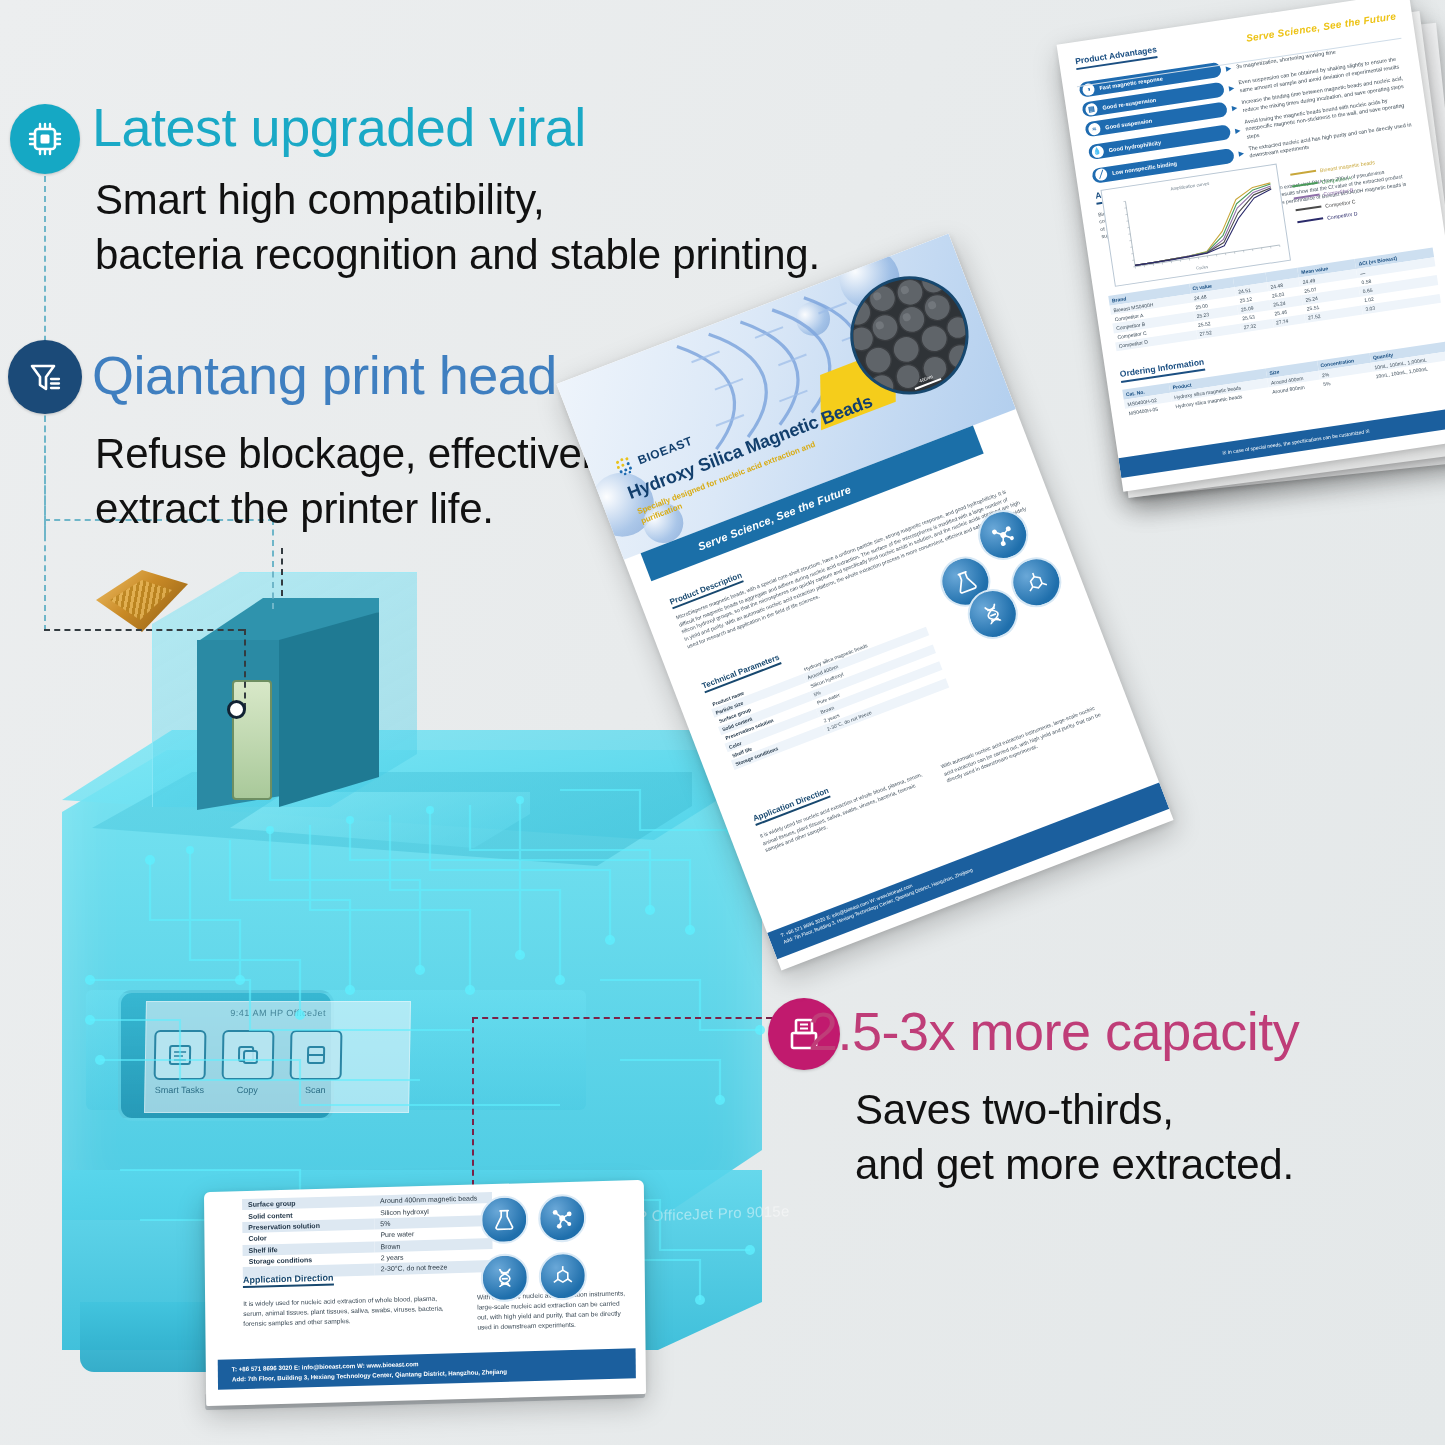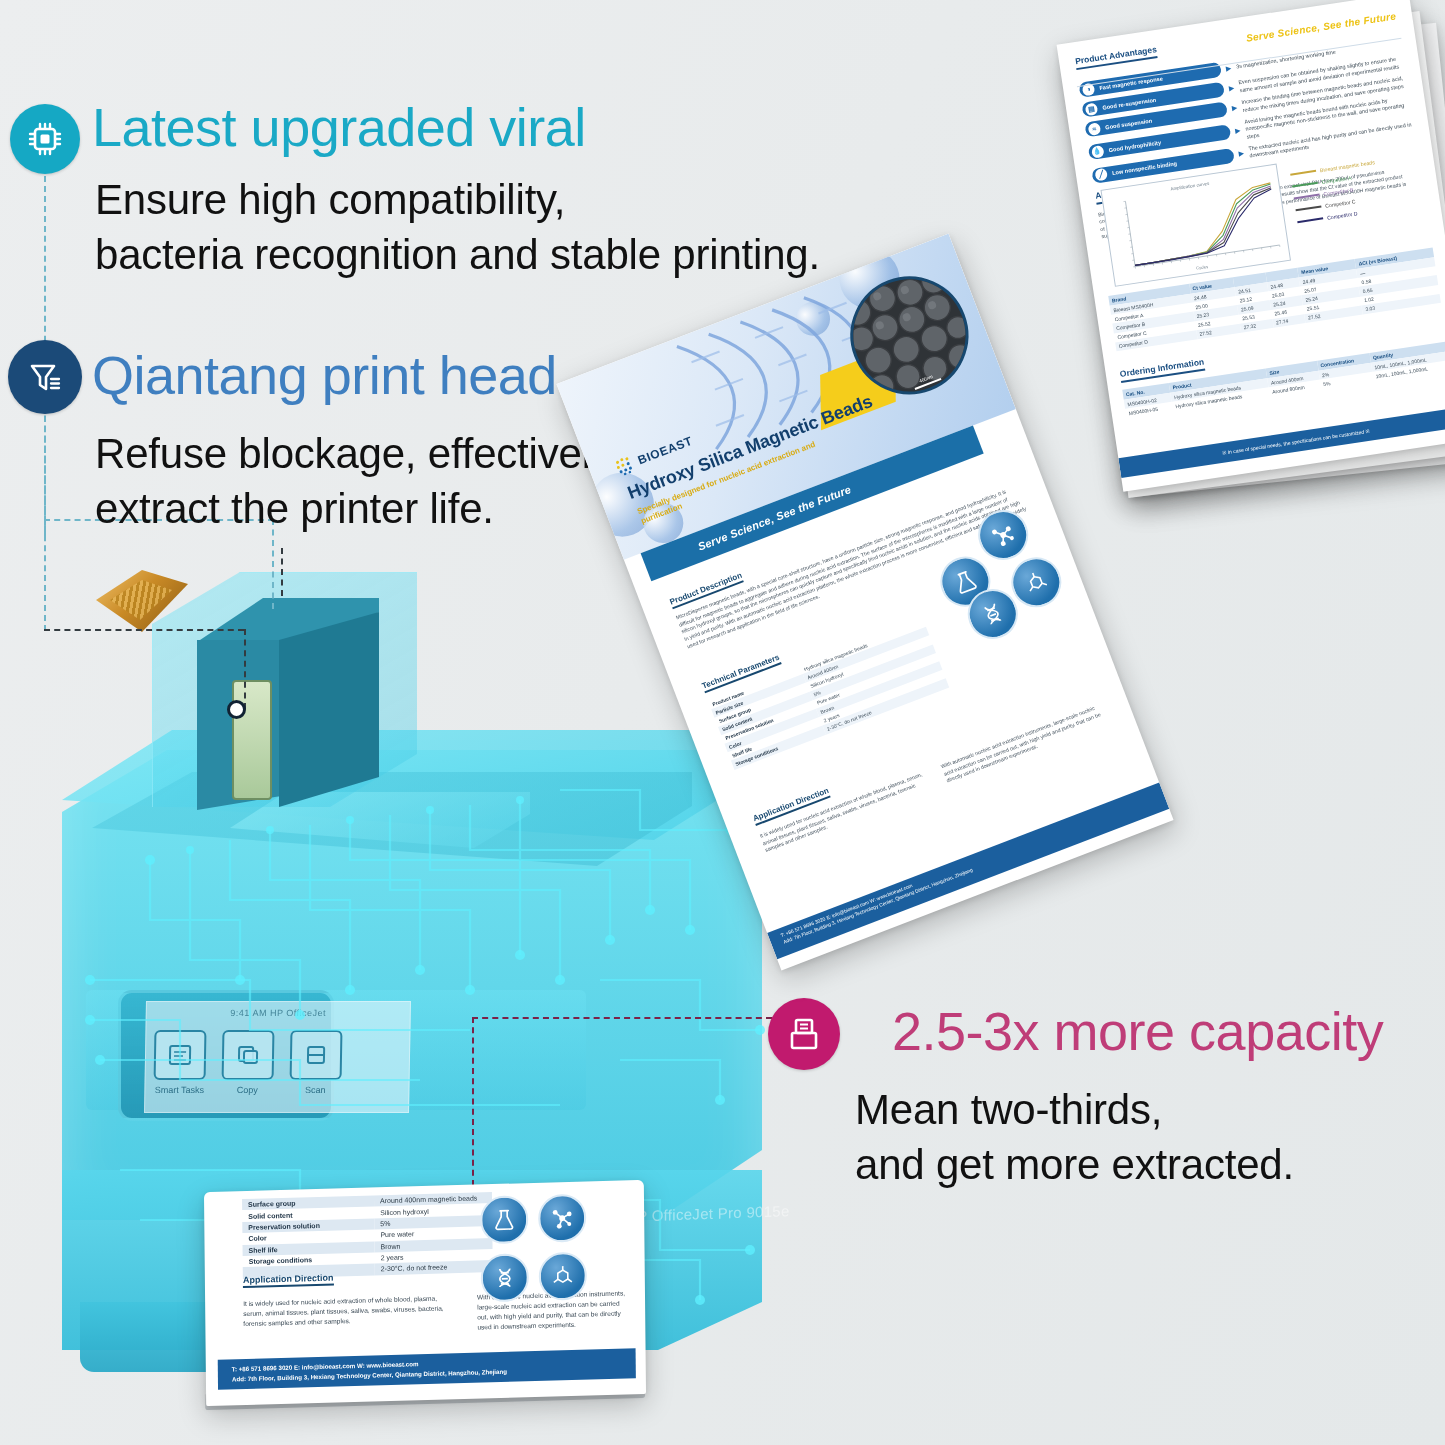--- a/index.html
+++ b/index.html
@@ -24,21 +24,21 @@
   #feat1-title{left:92px;top:96px;font-size:54px;color:#1aa9c6;}
   #feat1-body{left:95px;top:173px;font-size:42px;}
 
   
   #feat2-badge{left:8px;top:340px;width:74px;height:74px;background:#1b4a78;}
   #feat2-title{left:92px;top:344px;font-size:54px;color:#3f7fc0;}
   #feat2-body{left:95px;top:427px;font-size:42px;}
 
   
   #feat3-badge{left:768px;top:998px;width:72px;height:72px;background:#c11a6e;}
-  #feat3-title{left:892px;top:1000px;font-size:54px;color:#bf3d78;}
+  #feat3-title{left:808px;top:1000px;font-size:54px;color:#bf3d78;}
   #feat3-body{left:855px;top:1083px;font-size:42px;}
 
   
   .dash{position:absolute;}
   #dash1{left:44px;top:176px;width:0;height:455px;border-left:2.5px dashed #6fb6c9;}
   #dash2{left:44px;top:416px;width:0;height:120px;border-left:2.5px dashed #6fb6c9;}
   #dash2h{left:44px;top:519px;width:230px;height:0;border-top:2.5px dashed #6fb6c9;}
   #dash2v{left:272px;top:519px;width:0;height:90px;border-left:2.5px dashed #6fb6c9;}
   #dash1h{left:44px;top:629px;width:200px;height:0;border-top:2.5px dashed #333b40;}
   #dash1v{left:244px;top:629px;width:0;height:80px;border-left:2.5px dashed #333b40;}
@@ -353,21 +353,21 @@
           <line x1="6" y1="21" x2="10" y2="21"></line>
           <line x1="6" y1="26" x2="10" y2="26"></line>
         <line x1="32" y1="16" x2="36" y2="16"></line>
           <line x1="32" y1="21" x2="36" y2="21"></line>
           <line x1="32" y1="26" x2="36" y2="26"></line>
       </g>
     </svg>
   </div>
   <div class="f-title" id="feat1-title">Latest upgraded viral</div>
   <div class="f-body" id="feat1-body">
-    <div>Ensure high compatibility,</div>
+    <div>Smart high compatibility,</div>
     <div>bacteria recognition and stable printing.</div>
   </div>
 
   <div class="badge" id="feat2-badge">
     <svg width="44" height="44" viewBox="0 0 44 44">
       <path d="M9 11 H31 L23 22 V34 L17 30 V22 Z" fill="none" stroke="#fff" stroke-width="2.6" stroke-linejoin="round"></path>
       <g stroke="#fff" stroke-width="2.3" stroke-linecap="round">
         <line x1="28" y1="24" x2="36" y2="24"></line>
           <line x1="28" y1="28.5" x2="36" y2="28.5"></line>
           <line x1="28" y1="33" x2="36" y2="33"></line>
@@ -383,21 +383,21 @@
   <div class="badge" id="feat3-badge">
     <svg width="42" height="42" viewBox="0 0 42 42">
       <rect x="13" y="7" width="16" height="13" rx="1.5" fill="none" stroke="#fff" stroke-width="2.6"></rect>
       <line x1="17" y1="11.5" x2="25" y2="11.5" stroke="#fff" stroke-width="2"></line>
       <line x1="17" y1="15.5" x2="25" y2="15.5" stroke="#fff" stroke-width="2"></line>
       <rect x="9" y="20" width="24" height="15" rx="1.5" fill="none" stroke="#fff" stroke-width="2.6"></rect>
     </svg>
   </div>
   <div class="f-title" id="feat3-title">2.5-3x more capacity</div>
   <div class="f-body" id="feat3-body">
-    <div>Mean two-thirds,</div>
+    <div>Saves two-thirds,</div>
     <div>and get more extracted.</div>
   </div>
 
   <div class="doc" id="docstack3"></div>
   <div class="doc" id="docstack2"></div>
 
   <div class="doc" id="doc-tr">
     <div class="tr-in">
       <div class="tagline">Serve Science, See the Future</div>
       <div class="sec-h">Product Advantages</div>

